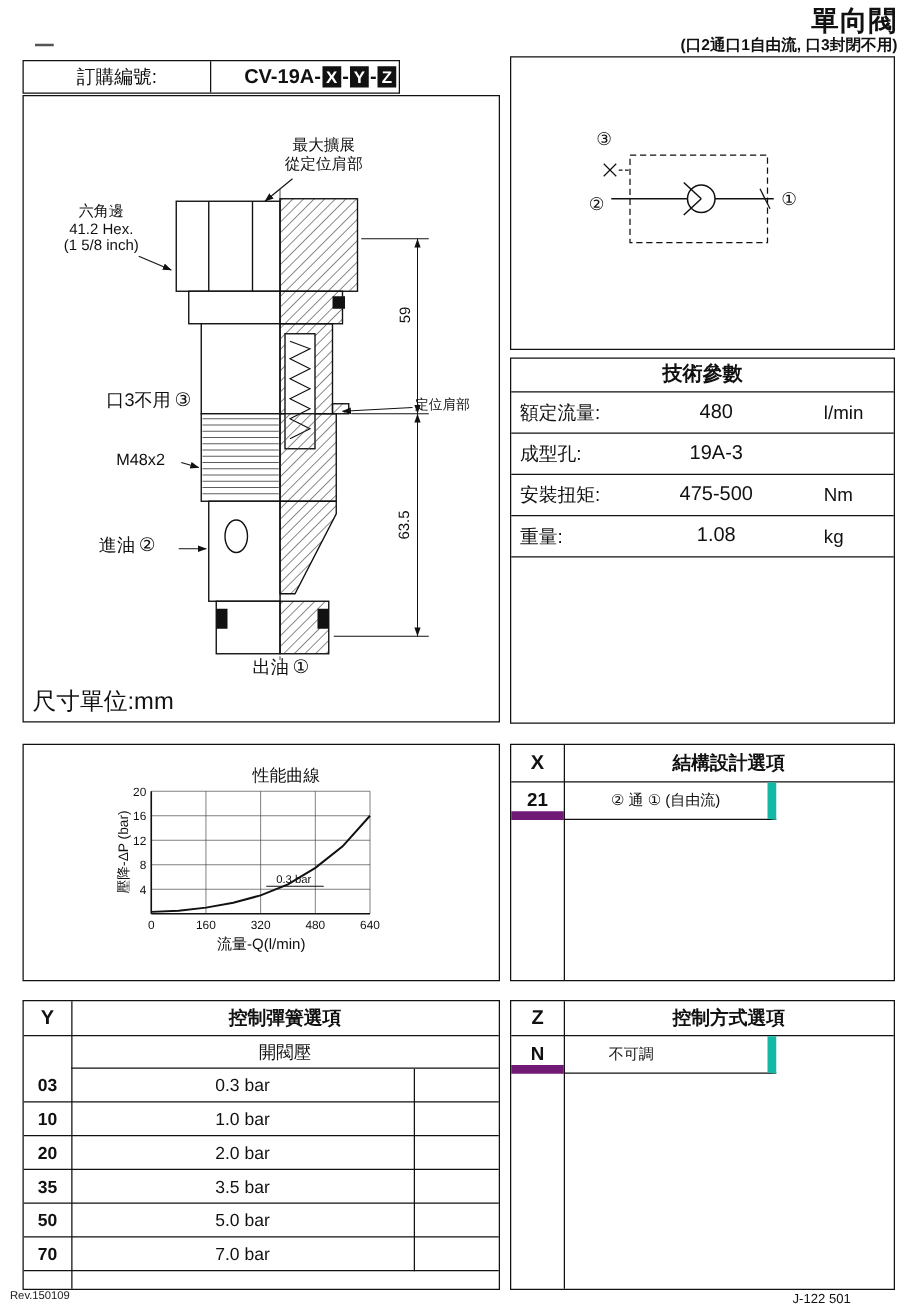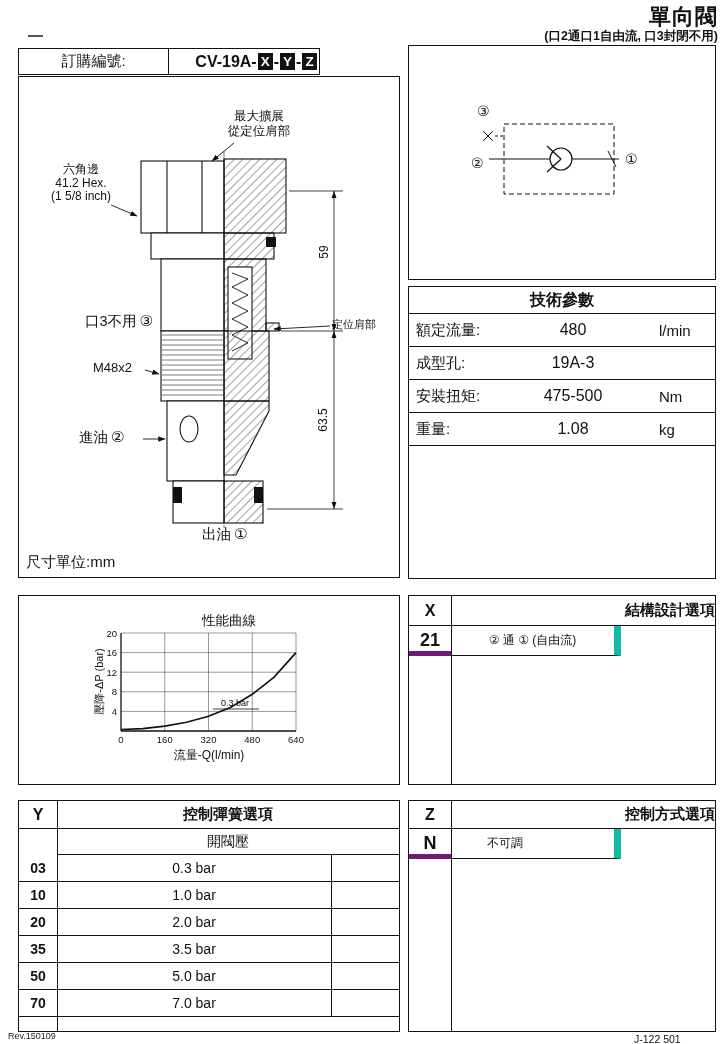--- a/index.html
+++ b/index.html
@@ -26,21 +26,21 @@
   .lbl-hex { left:10px; top:86px; width:104px; text-align:center; font-size:12px; line-height:13.5px; }
   .lbl-port3 { left:66px; top:236px; font-size:14.5px; }
   .lbl-m48 { left:74px; top:283px; font-size:13px; }
   .lbl-inlet { left:60px; top:352px; font-size:14.5px; }
   .lbl-outlet { left:183px; top:449px; font-size:14.5px; }
   .lbl-shoulder { left:313px; top:241px; width:64px; font-size:11px; line-height:12px; }
   .circ-num { font-size:15px; margin-left:3px; }
   .dim-rot { position:absolute; transform:rotate(-90deg); font-size:12px; text-align:center; }
   .dim-59 { left:288px; top:168px; width:34px; }
   .dim-635 { left:282px; top:336px; width:44px; }
-  .lbl-unit { left:7px; top:477px; font-size:15px; }
+  .lbl-unit { left:7px; top:477px; font-size:19px; }
 
   
   .symbol-box { left:408px; top:45px; width:308px; height:235px; }
 
   
   .tech-box { left:408px; top:286px; width:308px; height:293px; }
   .tech-header { height:27px; line-height:26px; text-align:center; font-weight:bold; font-size:16px; border-bottom:1px solid #111; }
   .tech-row { display:flex; height:33px; align-items:center; border-bottom:1px solid #111; }
   .tech-label { width:86px; padding-left:7px; font-size:15px; }
   .tech-value { width:156px; text-align:center; font-size:16px; }
@@ -52,23 +52,23 @@
   .chart-ylabel { position:absolute; left:30px; top:78px; width:100px; text-align:center; font-size:11px; transform:rotate(-90deg); }
   .chart-xlabel { position:absolute; left:110px; top:151px; width:160px; text-align:center; font-size:12px; }
 
   
   .xopt-box { left:408px; top:595px; width:308px; height:190px; }
   .zopt-box { left:408px; top:800px; width:308px; height:232px; }
   .yopt-box { left:18px; top:800px; width:382px; height:232px; }
   .opt-vline { position:absolute; top:0; bottom:0; width:1px; background:#111; }
   .opt-header { display:flex; height:30px; border-bottom:1px solid #111; align-items:center; font-weight:bold; }
   .opt-key { width:42px; text-align:center; font-size:16px; font-weight:bold; }
-  .opt-title { flex:1; text-align:right; font-size:15px;font-family:Liberation Mono, monospace; }
+  .opt-title { flex:1; text-align:center; font-size:15px;font-family:Liberation Mono, monospace; }
   .opt-row { display:flex; height:30px; align-items:stretch; }
-  .opt-row .opt-key { line-height:29px; border-bottom:5px solid #701a75; font-size:18px; }
+  .opt-row .opt-key { line-height:29px; border-bottom:7px solid #701a75; font-size:15px; }
   .opt-desc { width:170px; border-bottom:1px solid #111; border-right:7px solid #14b8a6; text-align:center; line-height:29px; font-size:12px; }
   .opt-desc.left { text-align:left; padding-left:36px; }
   .opt-rest { flex:1; }
 
   .y-header { display:flex; height:28px; border-bottom:1px solid #111; align-items:center; font-weight:bold; }
   .y-header .ykey { width:38px; text-align:center; font-size:16px; }
   .y-header .ytitle { flex:1; text-align:center; font-size:15px; }
   .y-subheader { height:26px; margin-left:38px; border-bottom:1px solid #111; text-align:center; font-size:14px; line-height:25px; }
   .yrow { display:flex; height:27px; border-bottom:1px solid #111; }
   .yrow-code { width:38px; text-align:center; font-weight:bold; font-size:14px; line-height:26px; }

